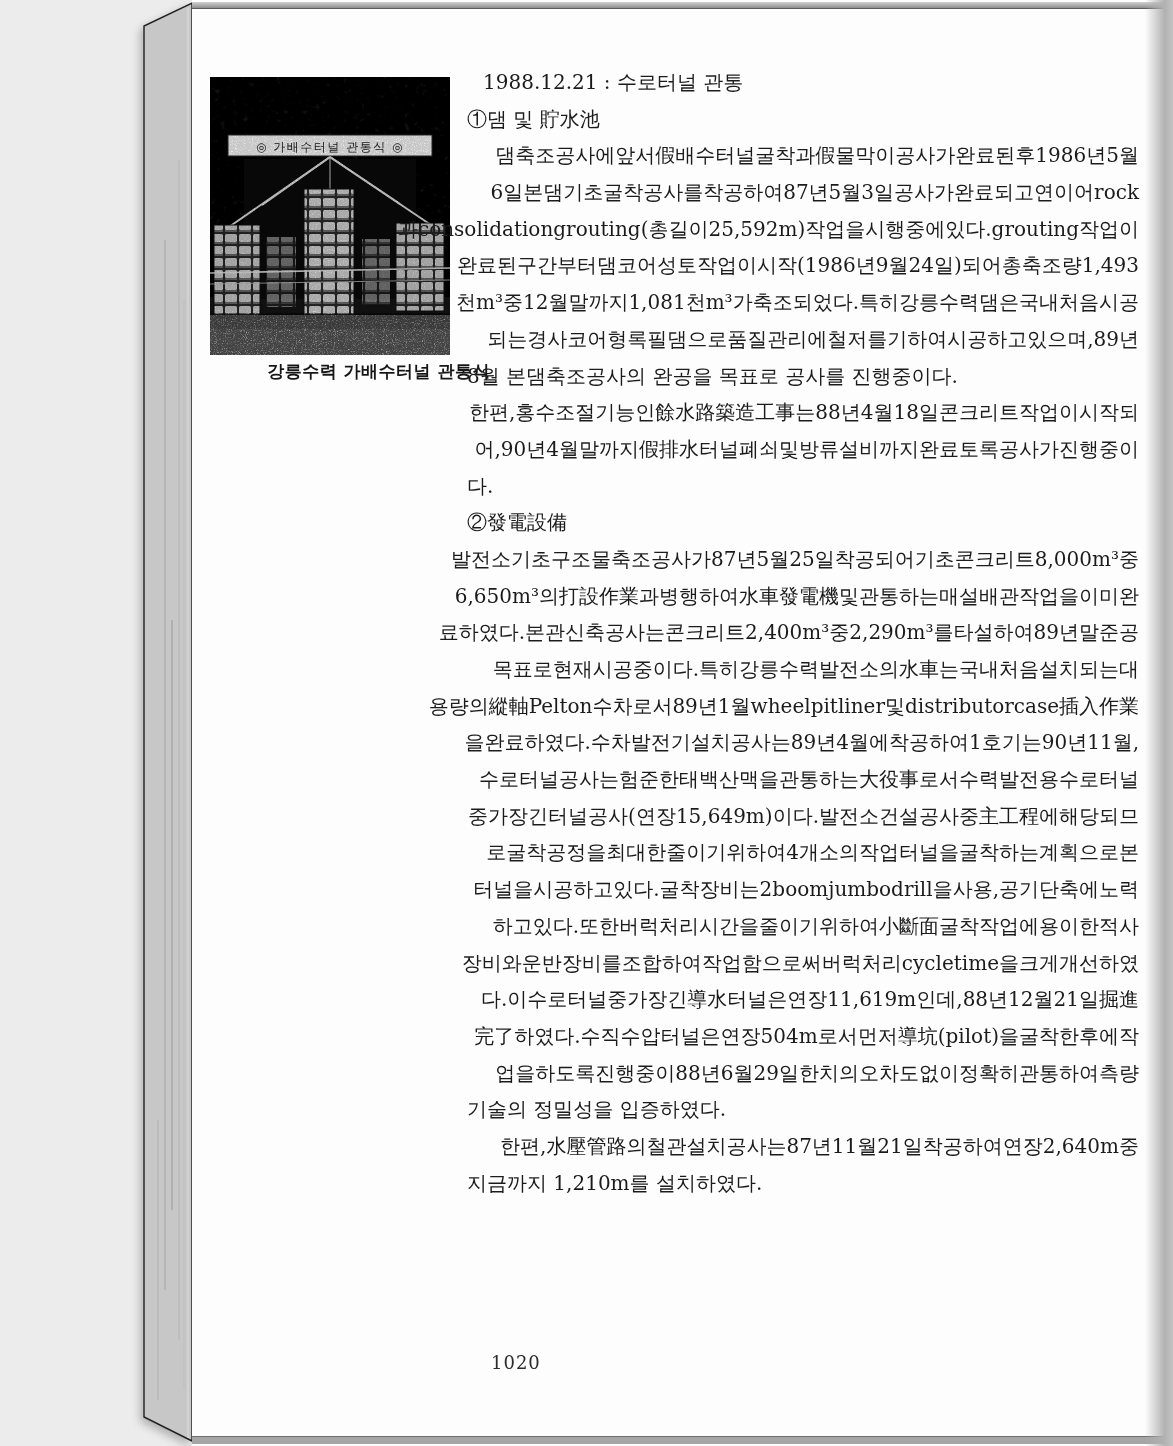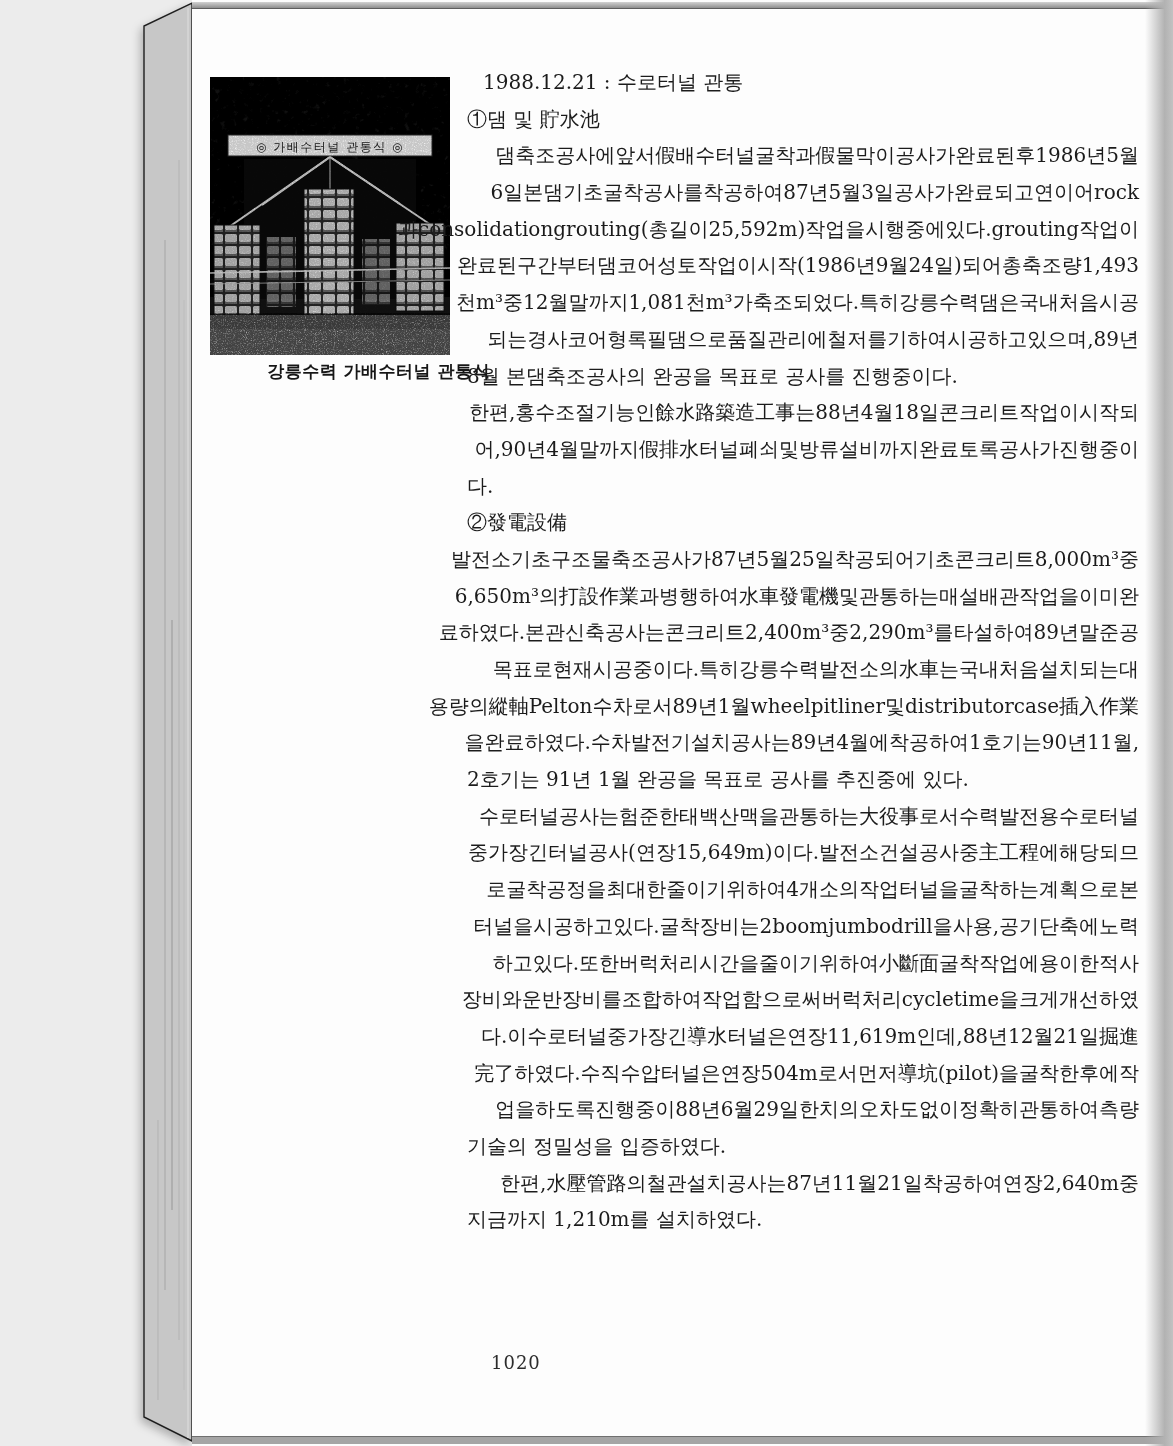--- a/index.html
+++ b/index.html
@@ -269,21 +269,20 @@
           <span>완료하였다.</span>
           <span>수차발전기</span>
           <span>설치공사는</span>
           <span>89년</span>
           <span>4월에</span>
           <span>착공하여</span>
           <span>1호기는</span>
           <span>90년</span>
           <span>11월,</span>
         </div>
-        <div class="line left">2호기는 91년 1월 완공을 목표로 공사를 추진중에 있다.</div>
         <div class="line justify-indent">
           <span>수로터널공사는</span>
           <span>험준한</span>
           <span>태백산맥을</span>
           <span>관통하는</span>
           <span>大役事로서</span>
           <span>수력발전용</span>
           <span>수로터널</span>
         </div>
         <div class="line justify">

